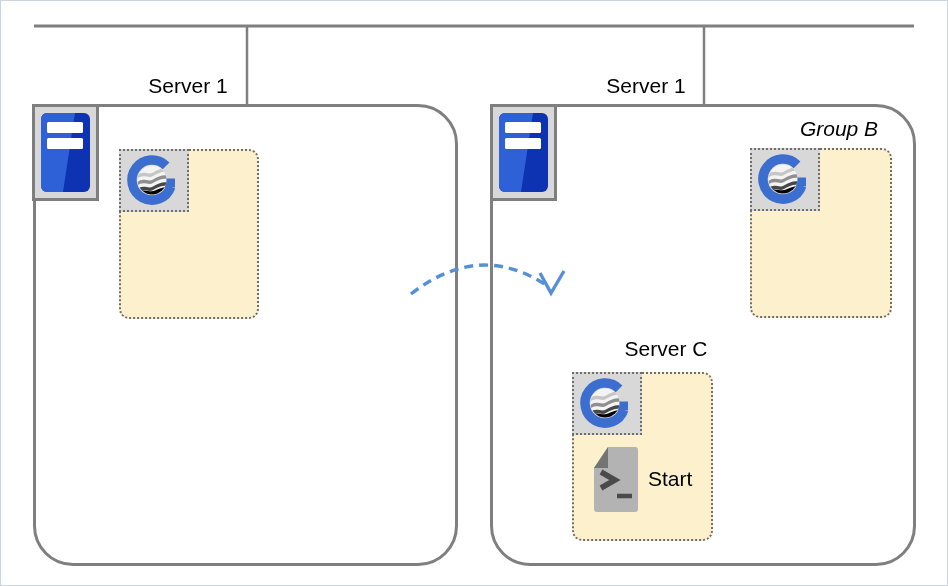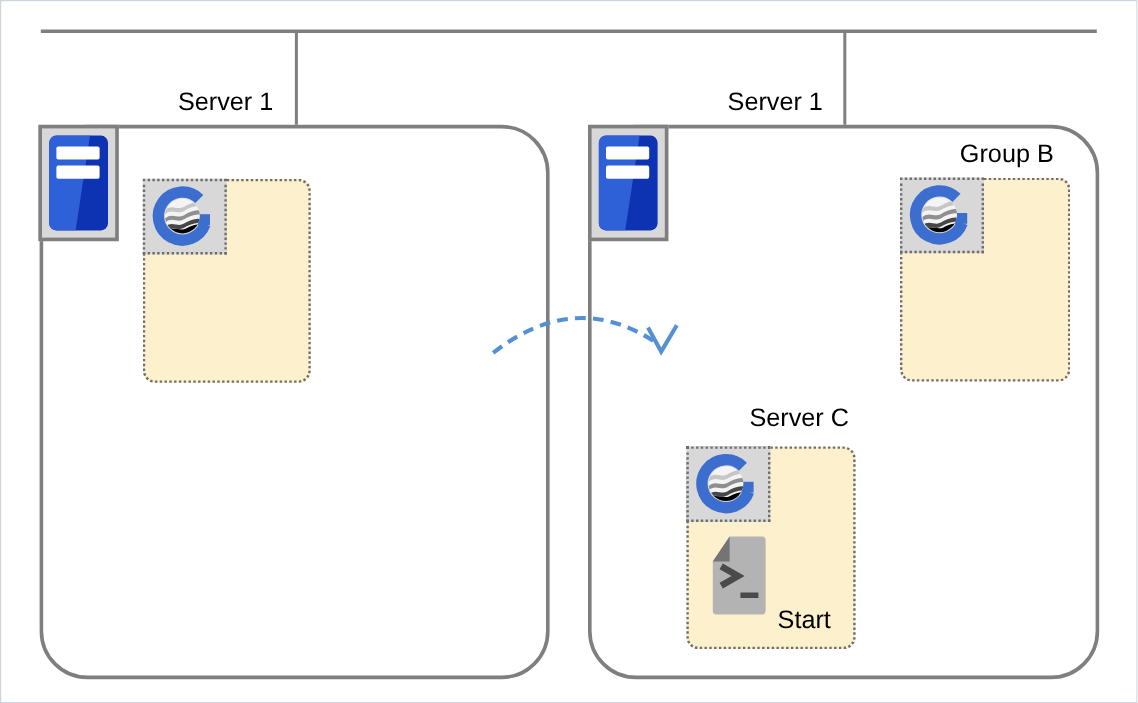--- a/index.html
+++ b/index.html
@@ -20,21 +20,21 @@
     padding-left: 12px;
   }
   .lbl {
     position: absolute;
     font-size: 21px;
     line-height: 24px;
     text-align: center;
     white-space: nowrap;
     z-index: 7;
   }
-  .lbl.left { text-align: left; margin-top: 38px; }
+  .lbl.left { text-align: left; }
   .server-box {
     position: absolute;
     box-sizing: border-box;
     border: 3px solid #7f7f7f;
     border-radius: 40px;
     background: transparent;
     z-index: 1;
   }
   .group-area {
     position: absolute;
@@ -148,21 +148,21 @@
       <rect x="33" y="27.5" width="21" height="9" fill="#3c6ecf"></rect>
       <g clip-path="url(#gclipB)">
         <rect x="15" y="13" width="33" height="33" fill="#f4f4f4"></rect>
         <path d="M16 24.5 C22 18.5 27 24.5 32 21.5 C37 18.5 42 16.5 46 17.5 L46 21 C42 20 37 22 32 25 C27 28 22 22 16 28 Z" fill="#c6c6c6"></path>
         <path d="M16 31.5 C22 25.5 27 31.5 32 28.5 C37 25.5 42 23.5 46 24.5 L46 28 C42 27 37 29 32 32 C27 35 22 29 16 35 Z" fill="#8f8f8f"></path>
         <path d="M16 38.5 C22 32.5 27 38.5 32 35.5 C37 32.5 42 30.5 46 31.5 L46 35 C42 34 37 36 32 39 C27 42 22 36 16 42 Z" fill="#474747"></path>
         <path d="M16 41 C23 37 29 42 34 39.5 C39 37 44 35.5 46 36.5 L46 46 L16 46 Z" fill="#000000"></path>
       </g>
     </svg>
   </div>
-  <div class="lbl" style="left:768px; top:116px; width:140px;">Group B</div>
+  <div class="lbl" style="left:768px; top:116px; width:140px;font-style:italic;">Group B</div>
 
   <div class="group-area" style="left:571px; top:371px; width:141px; height:169px;"></div>
   <div class="icon-box" style="left:571px; top:371px; width:70px; height:63px;">
     <svg viewBox="0 0 66 59">
       <defs>
           <clipPath id="gclipC">
             <circle cx="31" cy="29" r="14.5"></circle>
           </clipPath>
         </defs>
       <path d="M45.1 14.9 A20 20 0 1 0 49.8 35.8" fill="none" stroke="#3c6ecf" stroke-width="9.5"></path>

